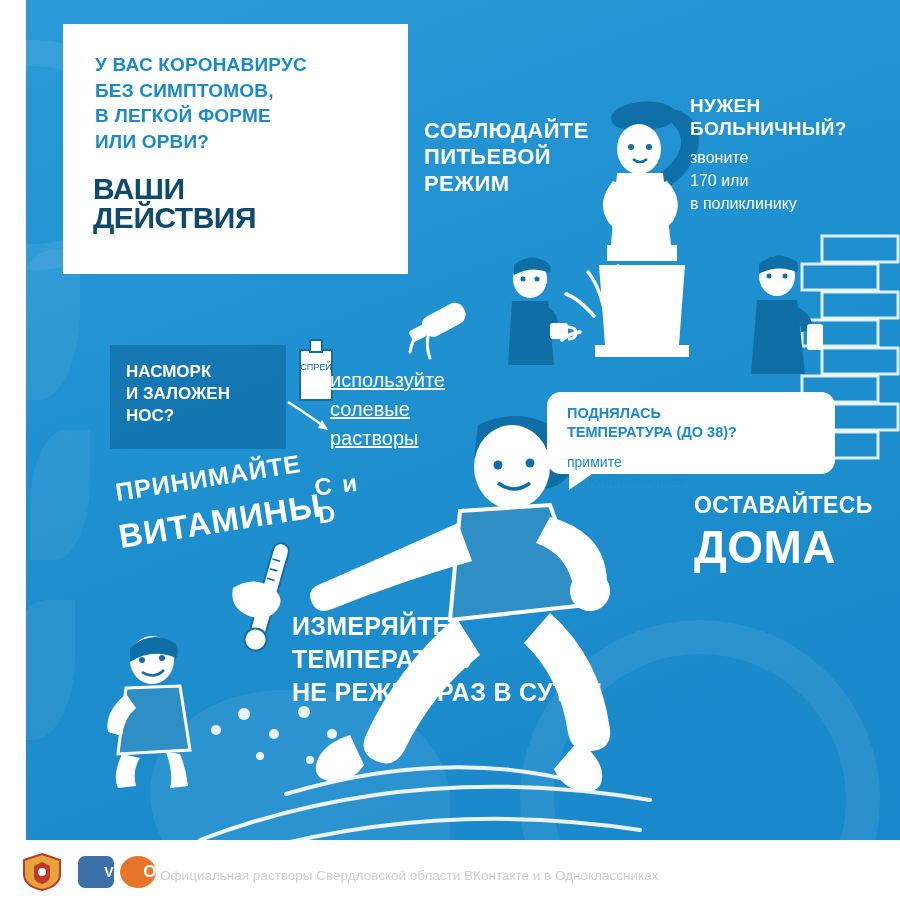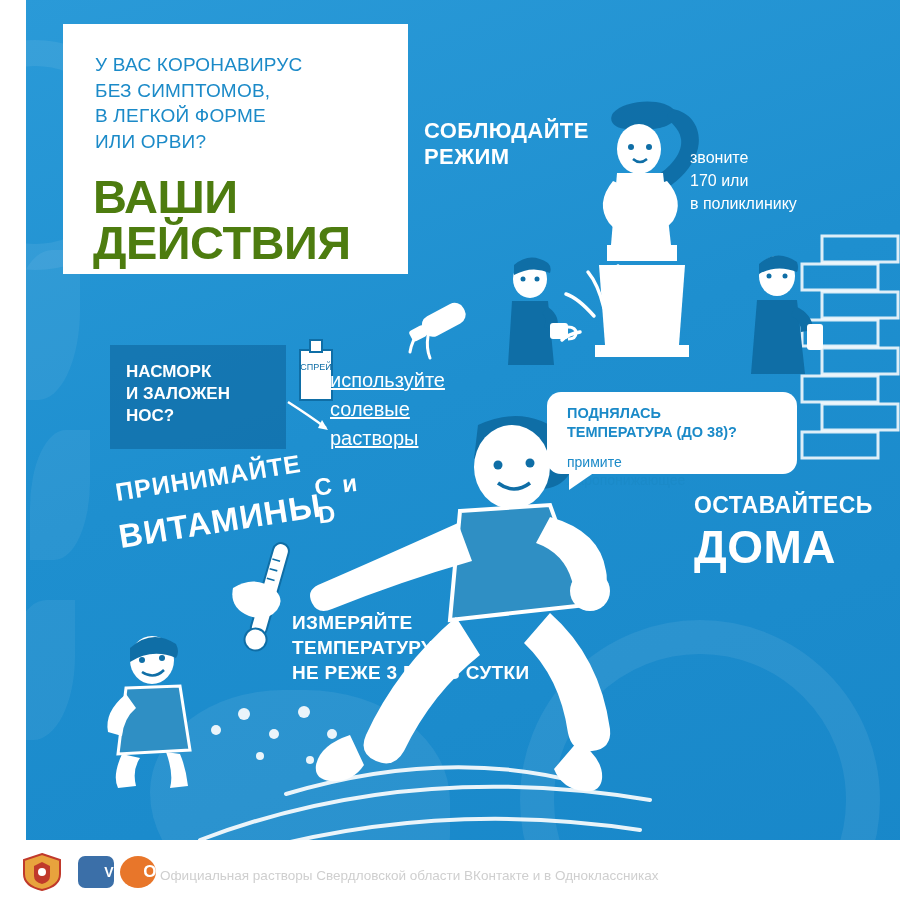--- a/index.html
+++ b/index.html
@@ -52,30 +52,30 @@
     left: 63px; top: 24px;
     width: 345px; height: 250px;
     background: #ffffff;
   }
   .headline-panel .sub {
     position: absolute;
     left: 32px; top: 28px;
     width: 300px;
     color: #1b8ac8;
     font-size: 19px;
-    font-weight: normal;
+    font-weight: bold;
     line-height: 1.35;
     text-transform: uppercase;
     letter-spacing: 0.2px;
   }
   .headline-panel .big {
     position: absolute;
     left: 30px; top: 150px;
-    color: #4d7c0f;
-    font-size: 47px;
+    color: #0c4a6e;
+    font-size: 30px;
     font-weight: bold;
     line-height: 0.98;
     text-transform: uppercase;
     letter-spacing: -0.5px;
   }
 
   
   .wtext {
     position: absolute;
     color: #ffffff;
@@ -164,21 +164,21 @@
     font-size: 24px;
     font-weight: bold;
     transform: rotate(-7deg);
     letter-spacing: 2px;
   }
 
   
   .bubble {
     position: absolute;
     left: 547px; top: 392px;
-    width: 250px; height: 82px;
+    width: 288px; height: 82px;
     background: #ffffff;
     border-radius: 14px;
   }
   .bubble:after {
     content: "";
     position: absolute;
     left: 22px; bottom: -16px;
     width: 0; height: 0;
     border-left: 0 solid transparent;
     border-right: 26px solid transparent;
@@ -202,21 +202,21 @@
   }
   .stayhome-2 {
     left: 694px; top: 520px;
     font-size: 46px;
     letter-spacing: 0.5px;
   }
 
   
   .measure {
     left: 292px; top: 610px;
-    font-size: 19px;
+    font-size: 25px;
     line-height: 1.32;
     letter-spacing: 0.3px;
   }
 
   
   .footer-text {
     position: absolute;
     left: 160px; top: 868px;
     color: #cfcfcf;
     font-size: 13.5px;
@@ -423,23 +423,28 @@
       <div>ИЛИ ОРВИ?</div>
     </div>
     <div class="big">
       <div>ВАШИ</div>
       <div>ДЕЙСТВИЯ</div>
     </div>
   </div>
 
   <div class="wtext drink">
     <div>СОБЛЮДАЙТЕ</div>
+    <div>ПИТЬЕВОЙ</div>
     <div>РЕЖИМ</div>
   </div>
 
+  <div class="wtext sickleave-title">
+    <div>НУЖЕН</div>
+    <div>БОЛЬНИЧНЫЙ?</div>
+  </div>
   <div class="sickleave-body">
     <div>звоните</div>
     <div>170 или</div>
     <div>в поликлинику</div>
   </div>
 
   <div class="nose-box">
     <div class="t">
       <div>НАСМОРК</div>
       <div>И ЗАЛОЖЕН</div>

